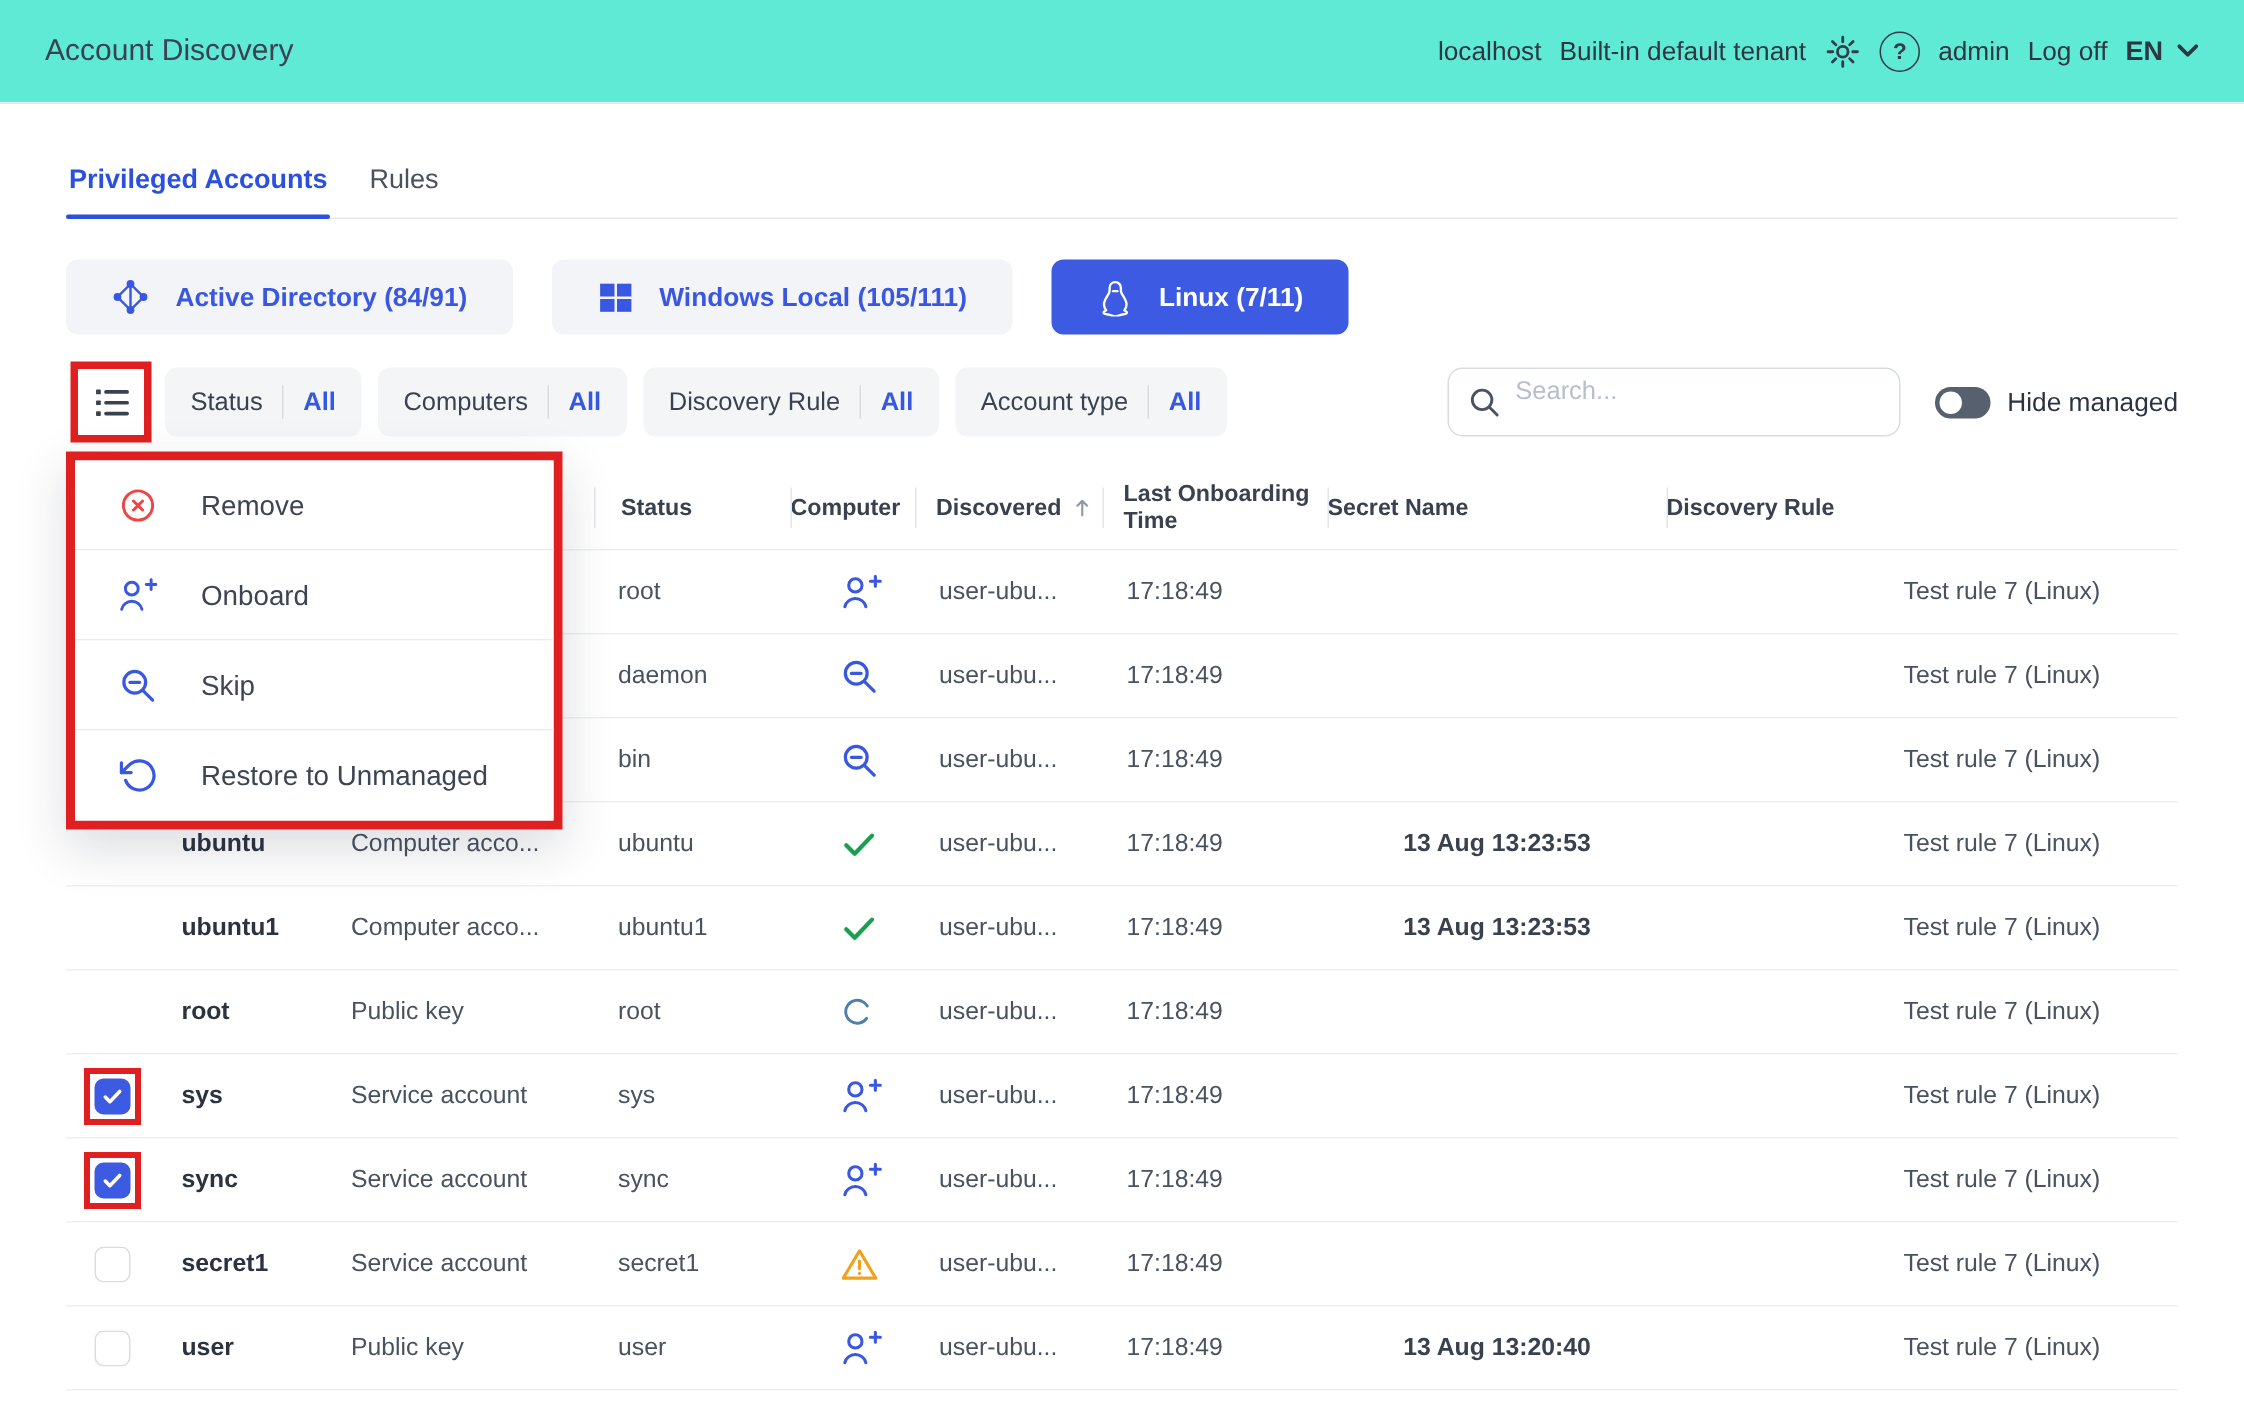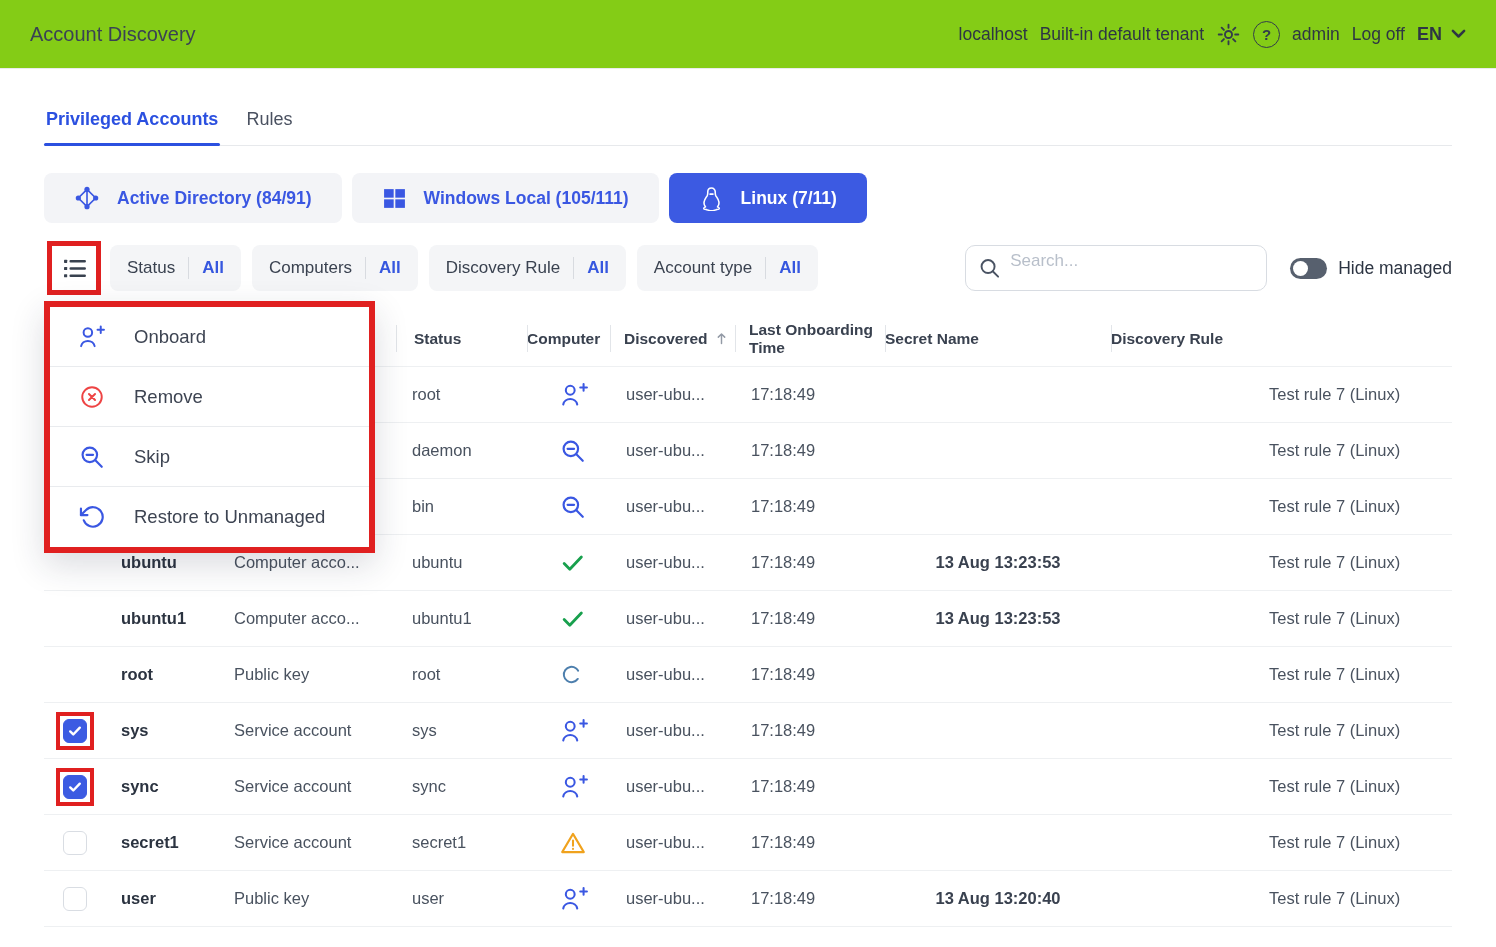--- a/index.html
+++ b/index.html
@@ -4,39 +4,39 @@
 <style>
   * { box-sizing: border-box; }
   html,body { margin:0; padding:0; }
   body {
     width:1496px; height:947px; position:relative; overflow:hidden;
     background:#ffffff; color:#39424f;
     font-family:"Liberation Sans", sans-serif;
   }
   
   .topbar { height:69px; display:flex; align-items:center; padding:0 30px;
-            border-bottom:1px solid #e9ebee; background:#84cc16; }
+            border-bottom:1px solid #e9ebee; background:#5eead4; }
   .topbar-title { font-size:20px; color:#3a4254; }
   .topbar-right { margin-left:auto; display:flex; align-items:center; gap:12px;
                   font-size:17.5px; color:#2e3644; }
   .icon-btn { display:flex; align-items:center; cursor:pointer; }
   .help-circle { width:27px; height:27px; border:1.9px solid #333c4b; border-radius:50%;
                  display:flex; align-items:center; justify-content:center;
                  font-size:15px; font-weight:bold; color:#333c4b; cursor:pointer; }
   .lang { display:flex; align-items:center; gap:9px; font-weight:bold; font-size:18px; cursor:pointer; }
 
   
   main { padding:0 44px; }
   .tabs { margin-top:40px; border-bottom:1px solid #e7e9ec; display:flex; gap:24px; }
   .tab { font-size:18px; padding:0 2px 15px; color:#4a5160; cursor:pointer; position:relative; }
   .tab.active { color:#2b50e0; font-weight:bold; }
   .tab.active::after { content:''; position:absolute; left:0; right:0; bottom:-1px;
                        height:3px; background:#2b50e0; border-radius:2px; }
 
-  .platforms { margin-top:27px; display:flex; gap:10px; }
+  .platforms { margin-top:27px; display:flex; gap:26px; }
   .platform { height:50px; display:flex; align-items:center; gap:17px; padding:0 30px;
               background:#f3f4f7; border:none; border-radius:8px; color:#3a57e2;
               font-size:17.5px; font-weight:bold; font-family:inherit; cursor:pointer; }
   .platform.selected { background:#3c5ae2; color:#fff; }
   .platform .p-icon { display:flex; }
 
   
   .toolbar { margin-top:18px; display:flex; align-items:center; }
   .bulk-frame { width:54px; height:54px; margin-left:3px; border:5px solid #e02020;
                 display:flex; align-items:center; justify-content:center; }
@@ -469,37 +469,37 @@
     <div class="td"></div>
     <div class="td">Test rule 7 (Linux)</div>
   </div>
 </div>
   </div>
 </main>
 
 <div class="menu">
   <div class="menu-item">
     <span class="m-icon">
+        <svg viewBox="0 0 24 24" width="26" height="26" fill="none" stroke="#ee4444" stroke-width="1.8" stroke-linecap="round">
+          <circle cx="12" cy="12" r="9"></circle>
+          <path d="M9.2 9.2l5.6 5.6M14.8 9.2l-5.6 5.6"></path>
+        </svg>
+      </span>
+    <span class="m-label">Remove</span>
+  </div>
+
+  <div class="menu-item">
+    <span class="m-icon">
         <svg viewBox="0 0 26 24" width="28" height="26" fill="none" stroke="#3a57e2" stroke-width="1.9" stroke-linecap="round">
           <circle cx="9.5" cy="7.6" r="4.1"></circle>
           <path d="M3 20.8a6.6 6.1 0 0 1 13 0"></path>
           <path d="M18.8 5h6.2M21.9 1.9v6.2"></path>
         </svg>
       </span>
     <span class="m-label">Onboard</span>
-  </div>
-
-  <div class="menu-item">
-    <span class="m-icon">
-        <svg viewBox="0 0 24 24" width="26" height="26" fill="none" stroke="#ee4444" stroke-width="1.8" stroke-linecap="round">
-          <circle cx="12" cy="12" r="9"></circle>
-          <path d="M9.2 9.2l5.6 5.6M14.8 9.2l-5.6 5.6"></path>
-        </svg>
-      </span>
-    <span class="m-label">Remove</span>
   </div>
 
   <div class="menu-item">
     <span class="m-icon">
         <svg viewBox="0 0 24 24" width="26" height="26" fill="none" stroke="#3a57e2" stroke-width="2" stroke-linecap="round">
           <circle cx="10" cy="10" r="6.7"></circle>
           <path d="M15.1 15.1L21 21M7 10h6"></path>
         </svg>
       </span>
     <span class="m-label">Skip</span>

